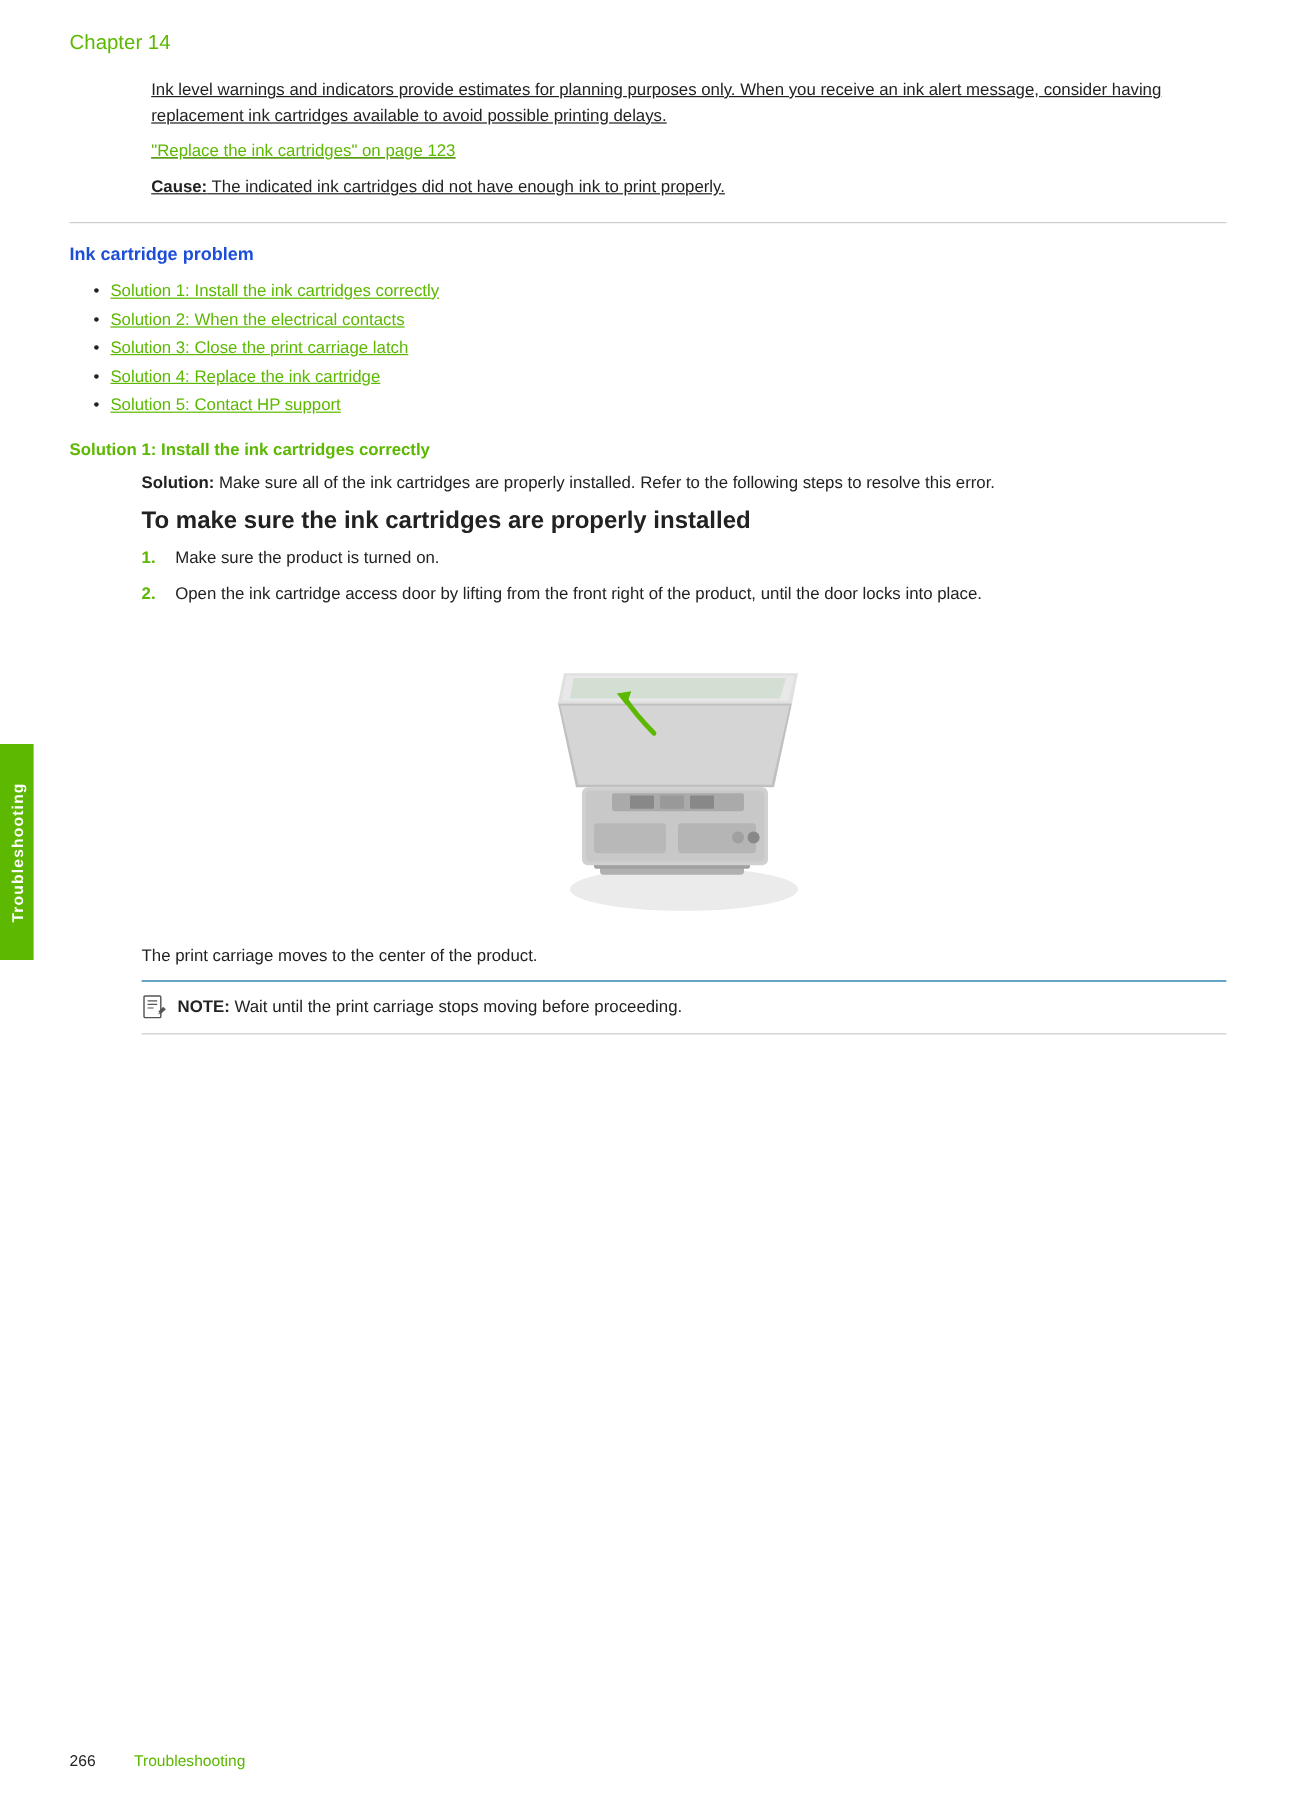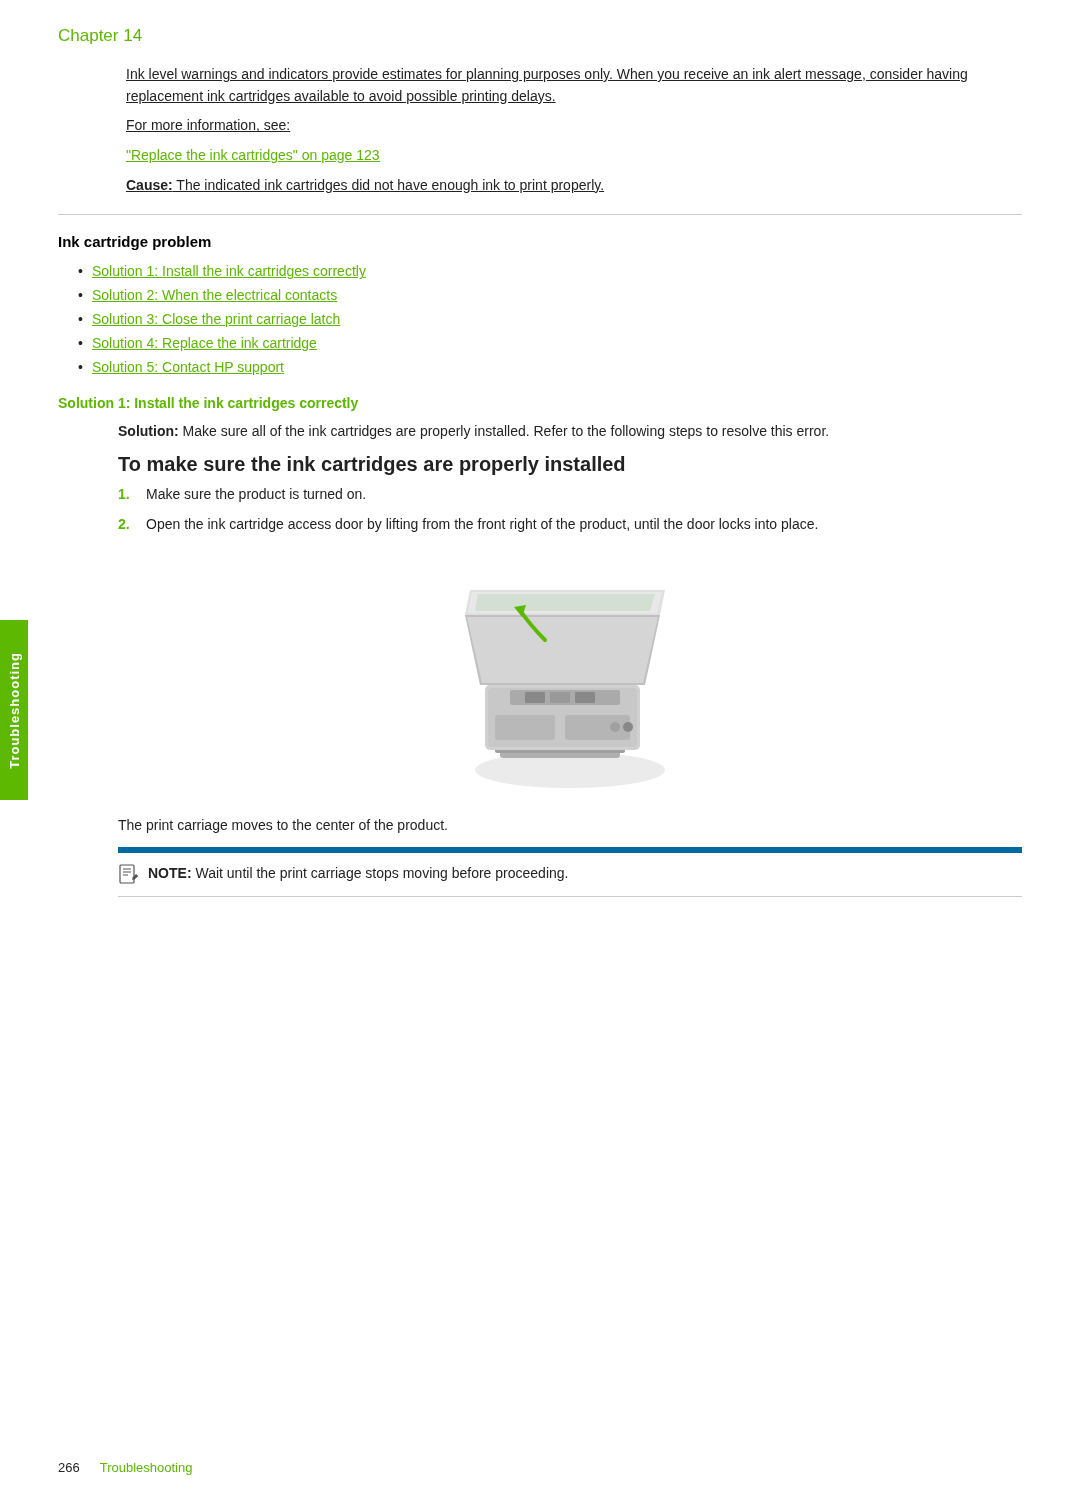--- a/index.html
+++ b/index.html
@@ -90,21 +90,21 @@
 
     
     .divider {
       border: none;
       border-top: 1px solid #ccc;
       margin: 18px 0;
     }
 
     
     .section-heading {
-      color: #000000;
+      color: #1d4ed8;
       font-size: 15px;
       font-weight: bold;
       margin-bottom: 10px;
     }
 
     .section-heading-green {
       color: #5cb800;
       font-size: 14px;
       font-weight: bold;
       margin-bottom: 10px;
@@ -180,21 +180,21 @@
     }
 
     
     .printer-svg-container {
       width: 240px;
       height: 240px;
     }
 
     
     .note-block {
-      border-top: 6px solid #0369a1;
+      border-top: 1px solid #0369a1;
       border-bottom: 1px solid #ccc;
       padding: 10px 0;
       margin-top: 10px;
       display: flex;
       align-items: flex-start;
       gap: 8px;
       font-size: 14px;
       line-height: 1.5;
     }
 
@@ -210,21 +210,21 @@
     }
 
     
     .page-footer {
       position: absolute;
       bottom: 20px;
       left: 58px;
       right: 58px;
       display: flex;
       align-items: center;
-      gap: 20px;
+      gap: 32px;
       font-size: 13px;
       color: #222;
     }
 
     .footer-page-num {
       color: #222;
       font-size: 13px;
     }
 
     .footer-section {
@@ -240,21 +240,20 @@
   <div class="side-tab">
     <span class="side-tab-text">Troubleshooting</span>
   </div>
 
   <div class="content">
 
     <div class="chapter-header">Chapter 14</div>
 
     <div class="intro-block">
       <p>Ink level warnings and indicators provide estimates for planning purposes only. When you receive an ink alert message, consider having replacement ink cartridges available to avoid possible printing delays.</p>
-      <p>For more information, see:</p>
       <p>
         <span class="link-green">"Replace the ink cartridges" on page 123</span>
       </p>
       <p class="cause-line">
         <strong>Cause:</strong><span>  The indicated ink cartridges did not have enough ink to print properly.</span>
       </p>
     </div>
 
     <hr class="divider">
 

